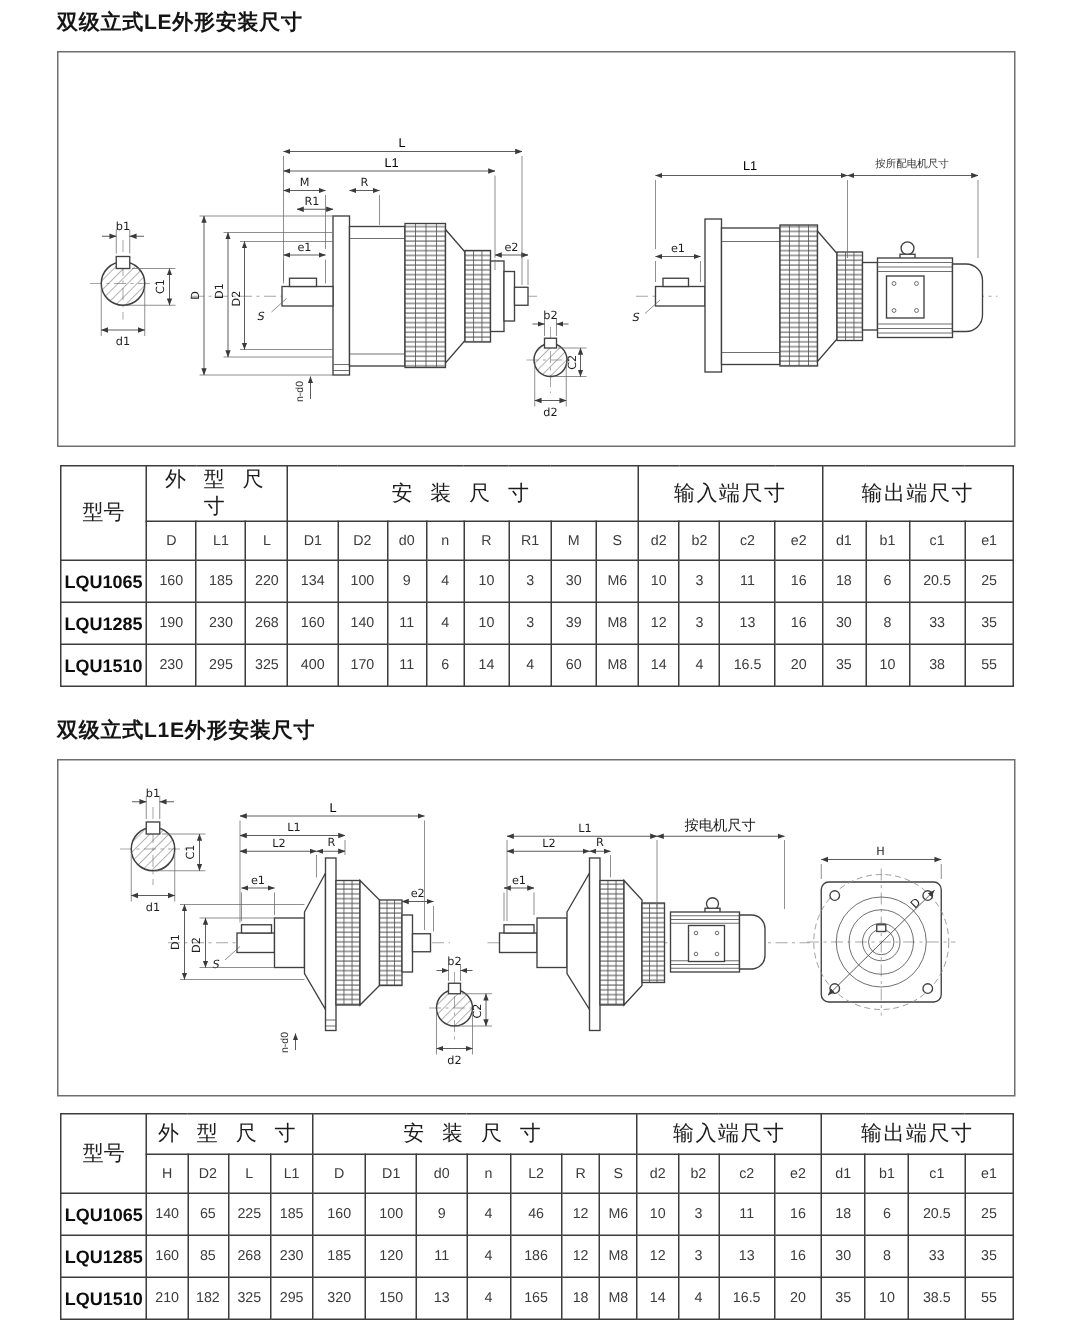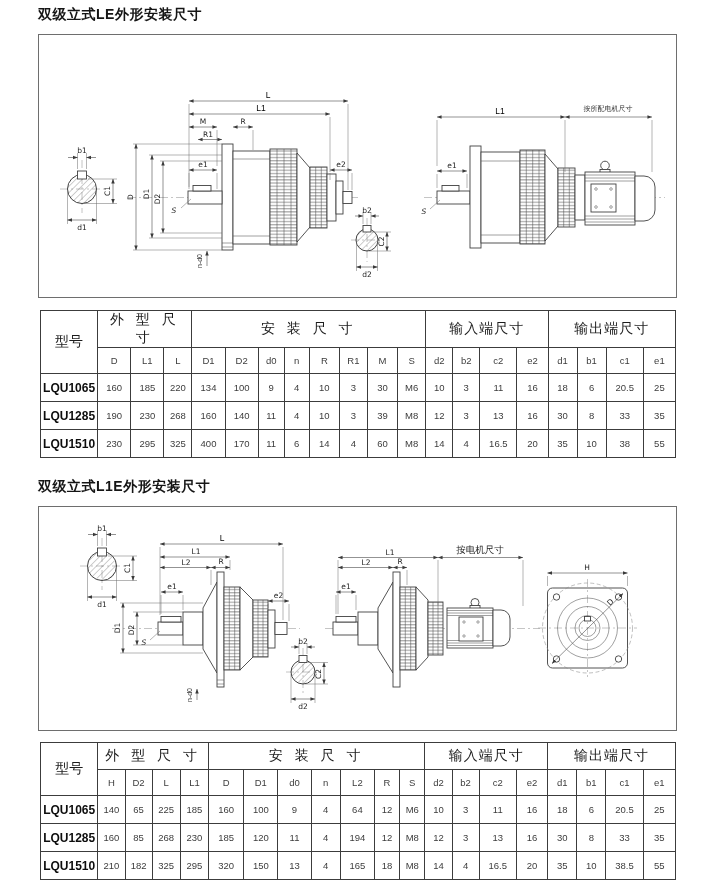--- a/index.html
+++ b/index.html
@@ -567,21 +567,21 @@
     <tr class="dr">
       <td class="model">LQU1065</td>
       <td class="num">140</td>
       <td class="num">65</td>
       <td class="num">225</td>
       <td class="num">185</td>
       <td class="num">160</td>
       <td class="num">100</td>
       <td class="num">9</td>
       <td class="num">4</td>
-      <td class="num">64</td>
+      <td class="num">46</td>
       <td class="num">12</td>
       <td class="num">M6</td>
       <td class="num">10</td>
       <td class="num">3</td>
       <td class="num">11</td>
       <td class="num">16</td>
       <td class="num">18</td>
       <td class="num">6</td>
       <td class="num">20.5</td>
       <td class="num">25</td>
@@ -589,21 +589,21 @@
     <tr class="dr">
       <td class="model">LQU1285</td>
       <td class="num">160</td>
       <td class="num">85</td>
       <td class="num">268</td>
       <td class="num">230</td>
       <td class="num">185</td>
       <td class="num">120</td>
       <td class="num">11</td>
       <td class="num">4</td>
-      <td class="num">194</td>
+      <td class="num">186</td>
       <td class="num">12</td>
       <td class="num">M8</td>
       <td class="num">12</td>
       <td class="num">3</td>
       <td class="num">13</td>
       <td class="num">16</td>
       <td class="num">30</td>
       <td class="num">8</td>
       <td class="num">33</td>
       <td class="num">35</td>

